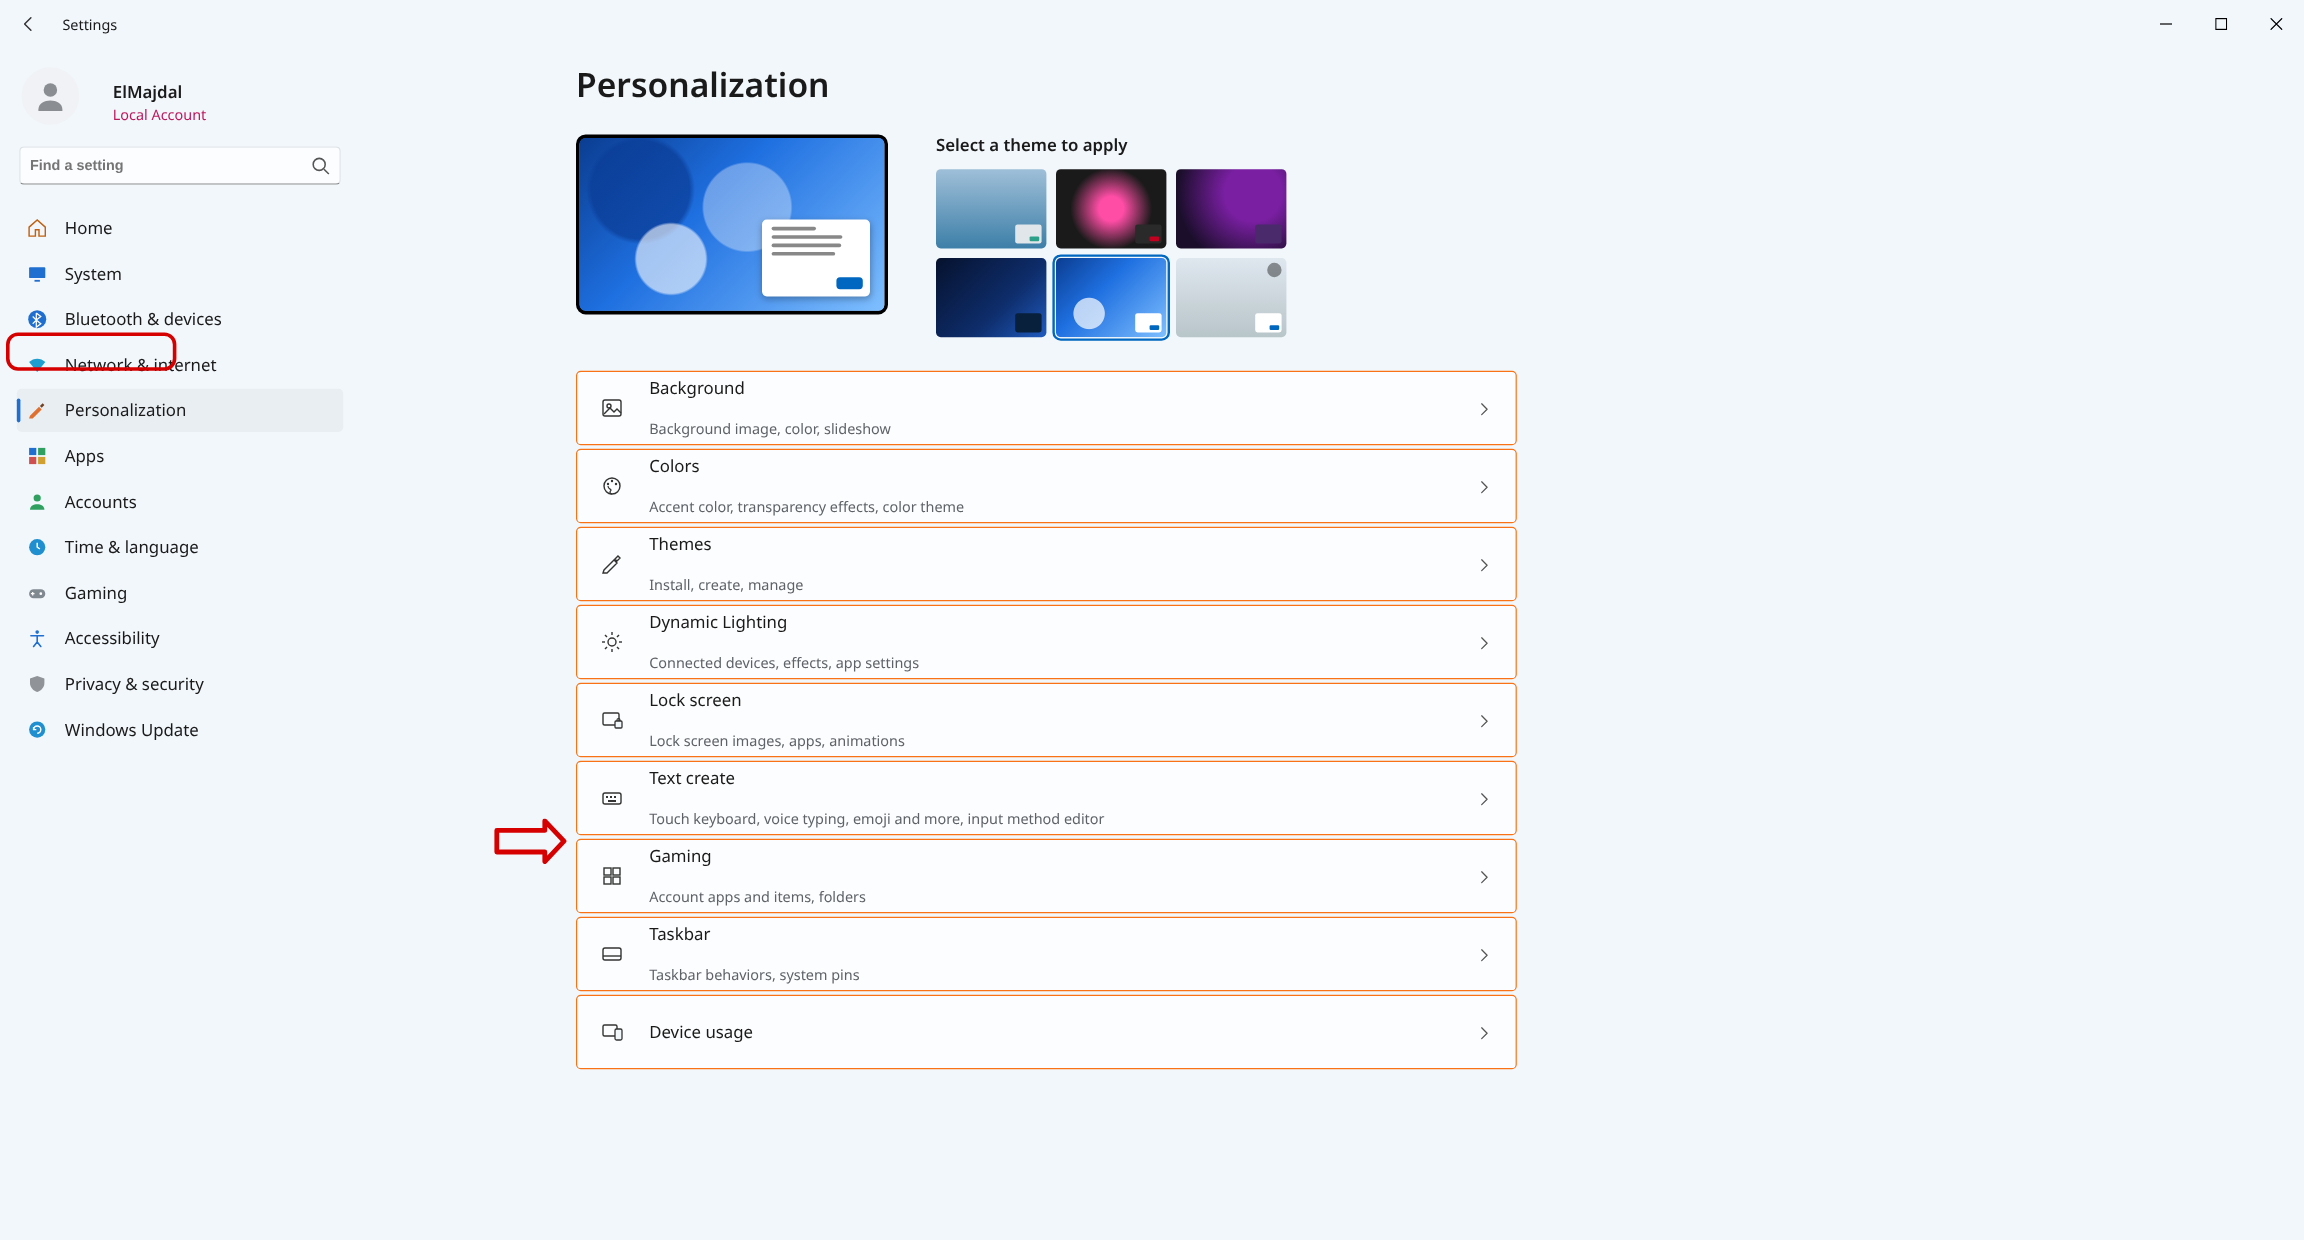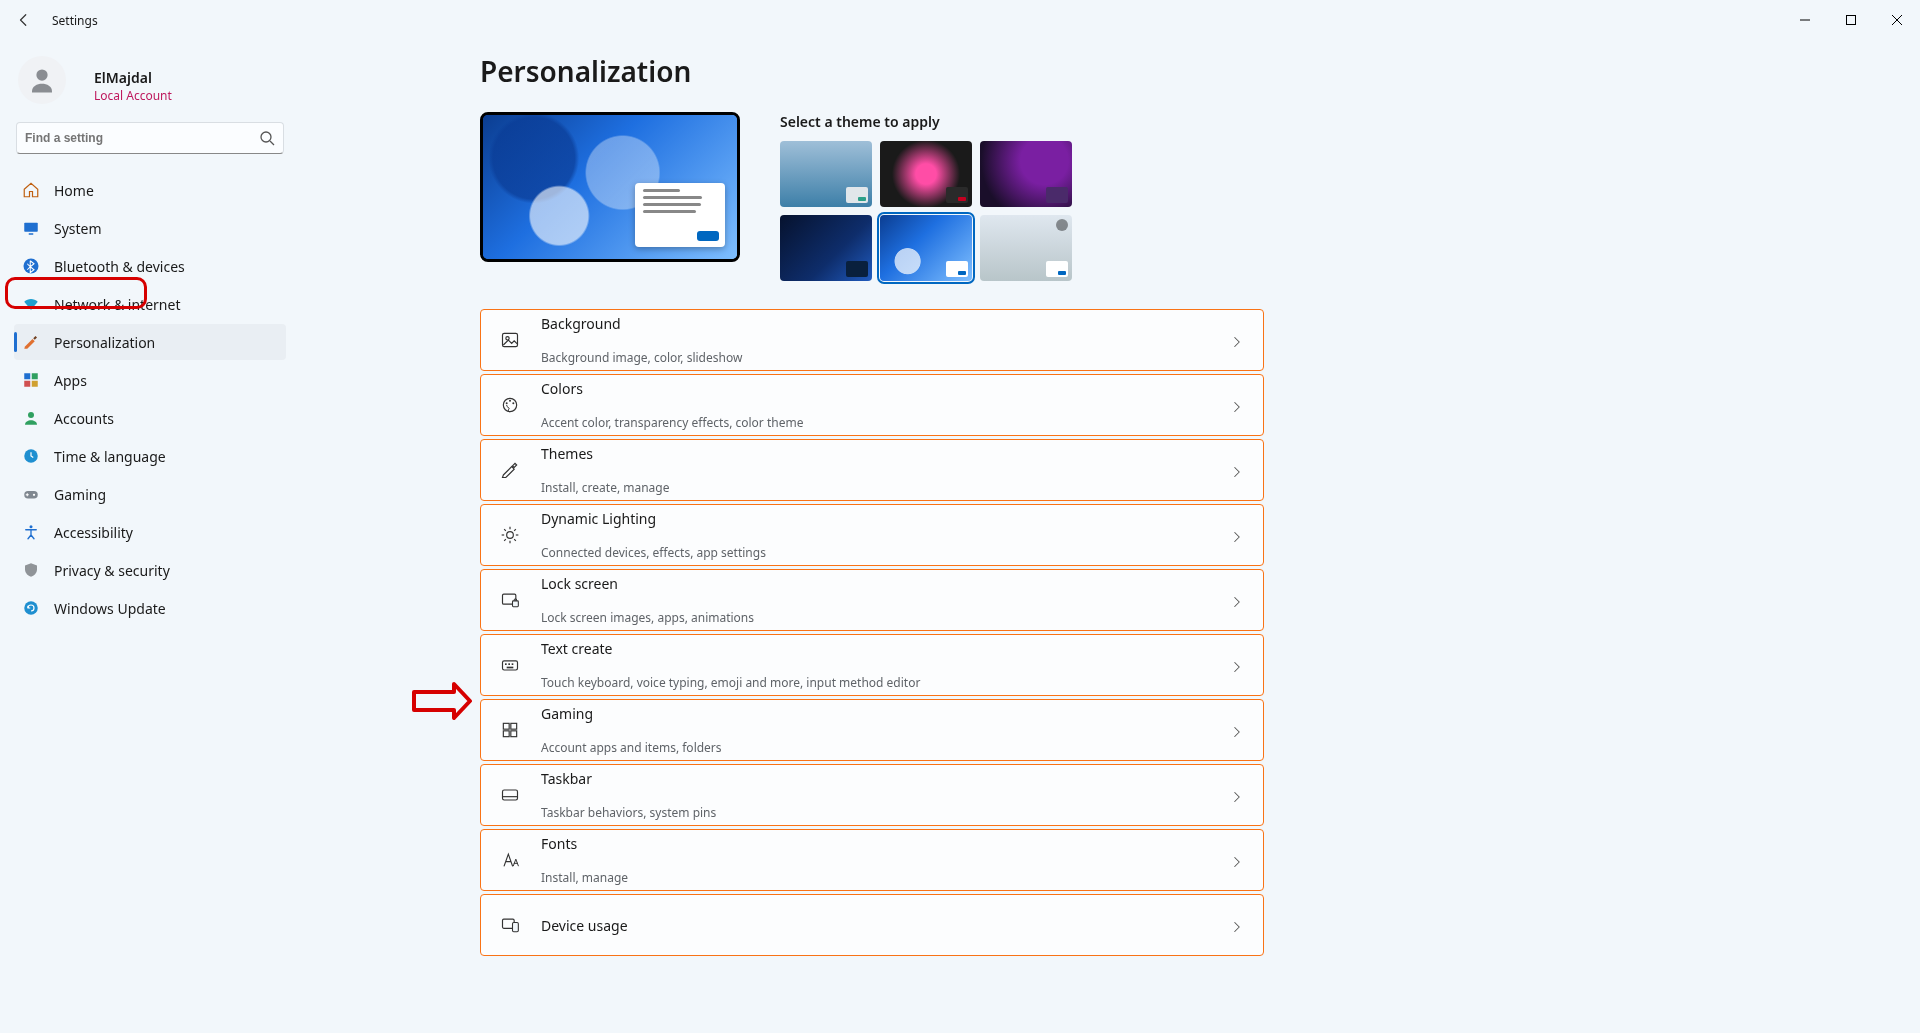--- a/index.html
+++ b/index.html
@@ -544,35 +544,20 @@
             <div class="card-title">Taskbar</div>
             <div class="card-sub">Taskbar behaviors, system pins</div>
           </span>
           <span class="chev"><svg viewBox="0 0 16 16" width="12" height="12">
               <path d="M5 2 L11 8 L5 14" stroke="#555" stroke-width="1.4" fill="none" stroke-linecap="round" stroke-linejoin="round"></path>
             </svg></span>
         </div>
         <div class="card">
           <span class="cic">
             <svg viewBox="0 0 24 24" width="20" height="20">
-              <path d="M5 19 L10 5 L15 19 M7 14 H13" fill="none" stroke="#333" stroke-width="1.4" stroke-linecap="round"></path>
-              <path d="M16 19 L19 11 L22 19 M17 16 H21" fill="none" stroke="#333" stroke-width="1.2" stroke-linecap="round"></path>
-            </svg>
-          </span>
-          <span class="ct">
-            <div class="card-title">Fonts</div>
-            <div class="card-sub">Install, manage</div>
-          </span>
-          <span class="chev"><svg viewBox="0 0 16 16" width="12" height="12">
-              <path d="M5 2 L11 8 L5 14" stroke="#555" stroke-width="1.4" fill="none" stroke-linecap="round" stroke-linejoin="round"></path>
-            </svg></span>
-        </div>
-        <div class="card">
-          <span class="cic">
-            <svg viewBox="0 0 24 24" width="20" height="20">
               <rect x="3" y="5" width="14" height="11" rx="1.5" fill="none" stroke="#333" stroke-width="1.4"></rect>
               <rect x="15" y="9" width="7" height="11" rx="1.5" fill="#f2f7fb" stroke="#333" stroke-width="1.3"></rect>
             </svg>
           </span>
           <span class="ct">
             <div class="card-title">Device usage</div>
           </span>
           <span class="chev"><svg viewBox="0 0 16 16" width="12" height="12">
               <path d="M5 2 L11 8 L5 14" stroke="#555" stroke-width="1.4" fill="none" stroke-linecap="round" stroke-linejoin="round"></path>
             </svg></span>

